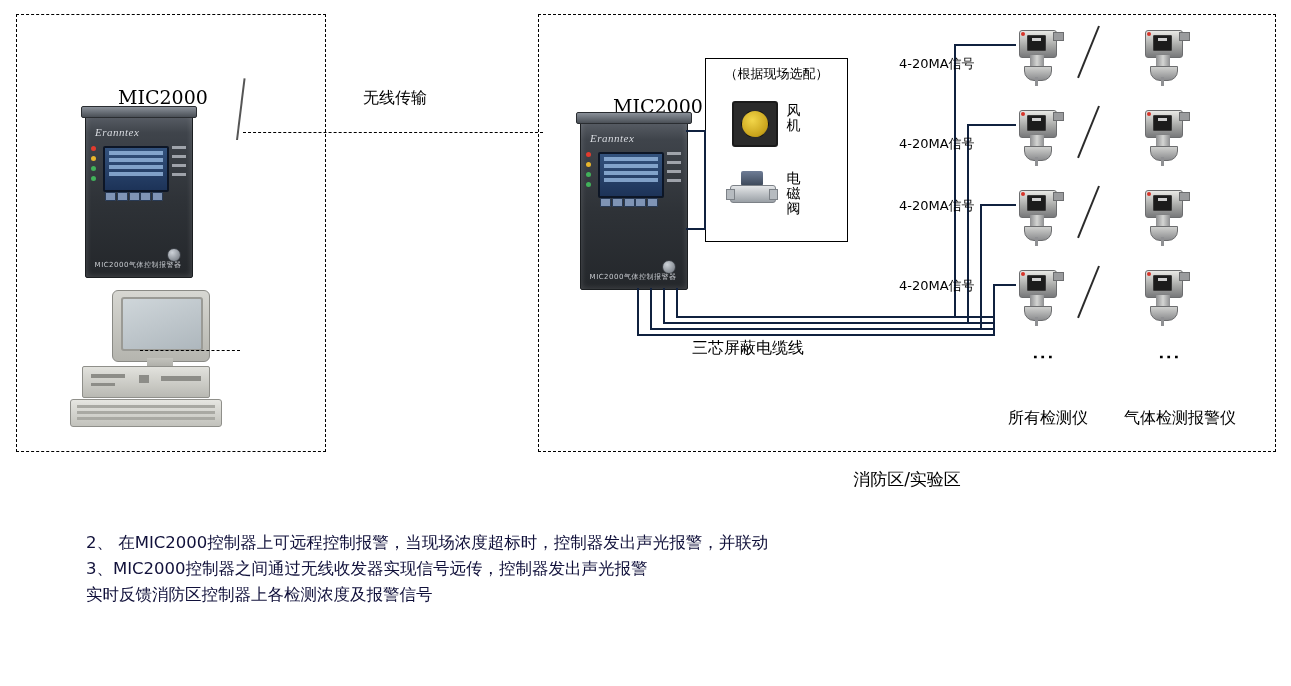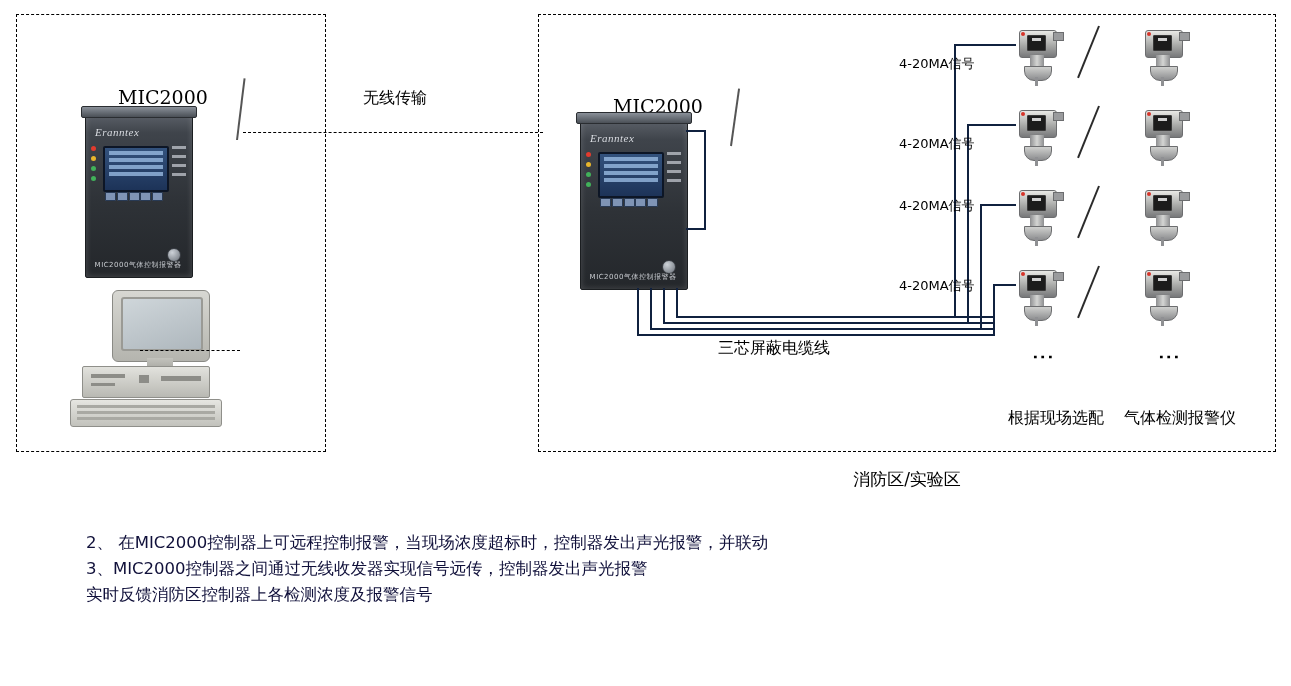--- a/index.html
+++ b/index.html
@@ -244,20 +244,40 @@
         <i></i>
         <i></i>
         <i></i>
         <i></i>
       </div>
     <div class="knob"></div>
     <div class="foot">MIC2000气体控制报警器</div>
   </div>
   <div class="antenna" style="left:730px;top:88px;height:58px;transform:rotate(8deg);"></div>
 
+  <div class="fanbox" style="left:705px;top:58px;width:143px;height:184px;">
+    <div class="cap">（根据现场选配）</div>
+    <div class="fan" style="left:26px;top:42px;">
+      <div class="blade" style="transform:rotate(0deg);"></div>
+      <div class="blade" style="transform:rotate(60deg);"></div>
+      <div class="blade" style="transform:rotate(120deg);"></div>
+      <div class="blade" style="transform:rotate(180deg);"></div>
+      <div class="blade" style="transform:rotate(240deg);"></div>
+      <div class="blade" style="transform:rotate(300deg);"></div>
+      <div class="hub"></div>
+    </div>
+    <div class="vert-label" style="left:80px;top:44px;">风机</div>
+    <div class="valve" style="left:24px;top:112px;">
+      <div class="coil"></div>
+      <div class="body"></div>
+      <div class="port" style="left:-4px;"></div>
+      <div class="port" style="right:-4px;"></div>
+    </div>
+    <div class="vert-label" style="left:80px;top:112px;">电磁阀</div>
+  </div>
 
   <div class="wire h" style="left:686px;top:130px;width:20px;"></div>
   <div class="wire v" style="left:704px;top:130px;height:100px;"></div>
   <div class="wire h" style="left:686px;top:228px;width:20px;"></div>
 
   <div class="wire v" style="left:637px;top:288px;height:48px;"></div>
   <div class="wire v" style="left:650px;top:288px;height:42px;"></div>
   <div class="wire v" style="left:663px;top:288px;height:36px;"></div>
   <div class="wire v" style="left:676px;top:288px;height:30px;"></div>
 
@@ -269,21 +289,21 @@
   <div class="wire v" style="left:993px;top:284px;height:52px;"></div>
   <div class="wire v" style="left:980px;top:204px;height:126px;"></div>
   <div class="wire v" style="left:967px;top:124px;height:200px;"></div>
   <div class="wire v" style="left:954px;top:44px;height:274px;"></div>
 
   <div class="wire h" style="left:954px;top:44px;width:62px;"></div>
   <div class="wire h" style="left:967px;top:124px;width:49px;"></div>
   <div class="wire h" style="left:980px;top:204px;width:36px;"></div>
   <div class="wire h" style="left:993px;top:284px;width:23px;"></div>
 
-  <div class="cn-label" style="left:718px;top:338px;">三芯屏蔽电缆线</div>
+  <div class="cn-label" style="left:692px;top:338px;">三芯屏蔽电缆线</div>
 
   <div class="sig-label" style="left:899px;top:55px;">4-20MA信号</div>
   <div class="sig-label" style="left:899px;top:135px;">4-20MA信号</div>
   <div class="sig-label" style="left:899px;top:197px;">4-20MA信号</div>
   <div class="sig-label" style="left:899px;top:277px;">4-20MA信号</div>
 
   <div class="sensor" style="left:1016px;top:28px;">
     <div class="head"></div>
       <div class="led"></div>
       <div class="face">
@@ -374,21 +394,21 @@
       </div>
       <div class="tail"></div>
       <div class="neck"></div>
       <div class="cup"></div>
       <div class="probe"></div>
   </div>
 
   <div class="dots" style="left:1026px;top:346px;width:24px;writing-mode:vertical-rl;">⋮</div>
   <div class="dots" style="left:1152px;top:346px;width:24px;writing-mode:vertical-rl;">⋮</div>
 
-  <div class="cn-label" style="left:1008px;top:408px;">根据现场选配</div>
+  <div class="cn-label" style="left:1008px;top:408px;">所有检测仪</div>
   <div class="cn-label" style="left:1124px;top:408px;">气体检测报警仪</div>
 
   <div class="ps" style="left:58px;top:530px;width:1180px;">
     <div class="ln" style="padding-left:28px;">
       <span>2、</span>&nbsp;<span>在MIC2000控制器上可远程控制报警，当现场浓度超标时，控制器发出声光报警，并联动</span>
     </div>
     <div class="ln" style="padding-left:28px;">
       <span>3、</span><span>MIC2000控制器之间通过无线收发器实现信号远传，控制器发出声光报警</span>
     </div>
     <div class="ln" style="padding-left:28px;">

